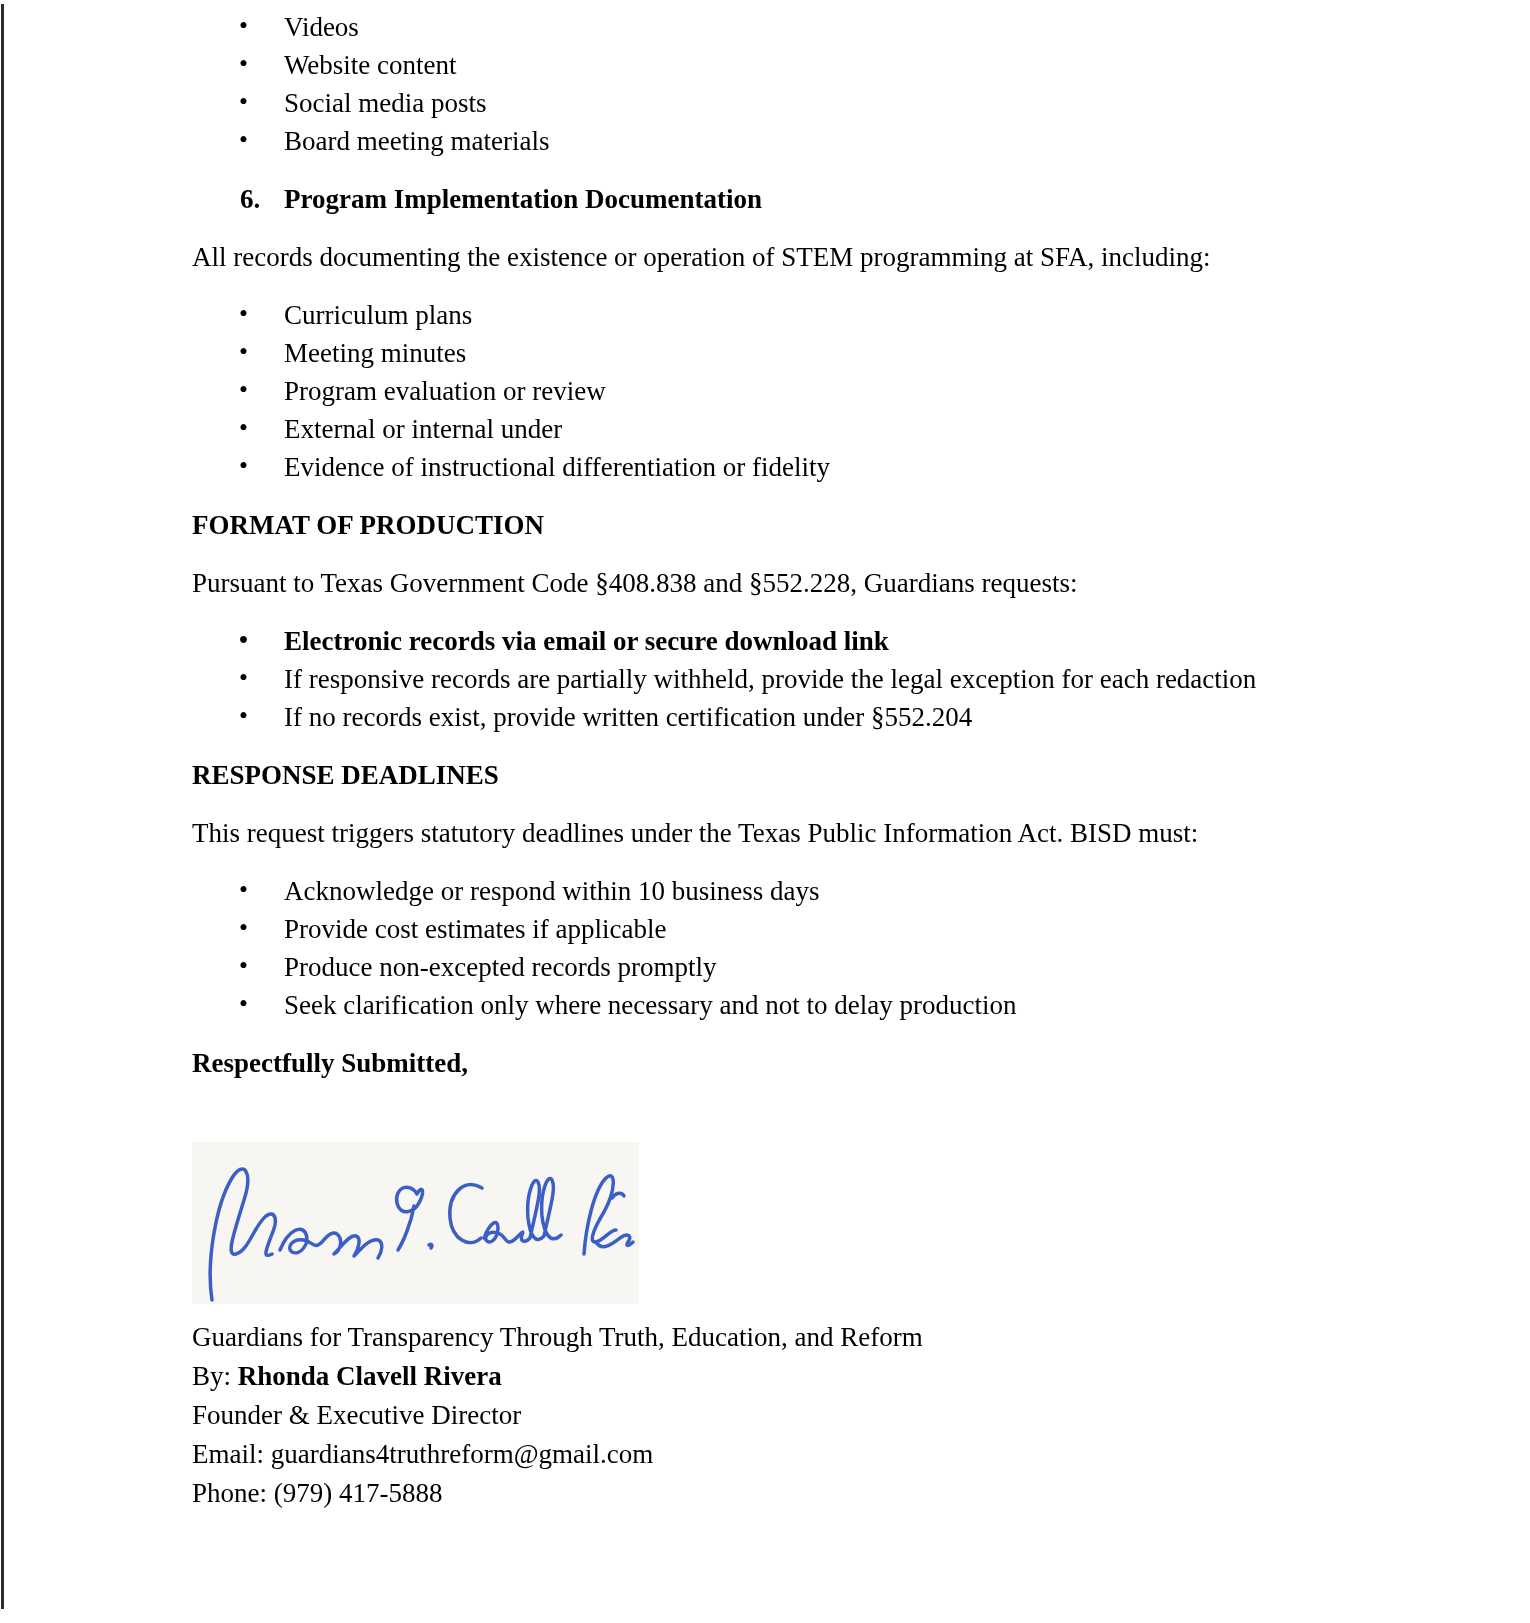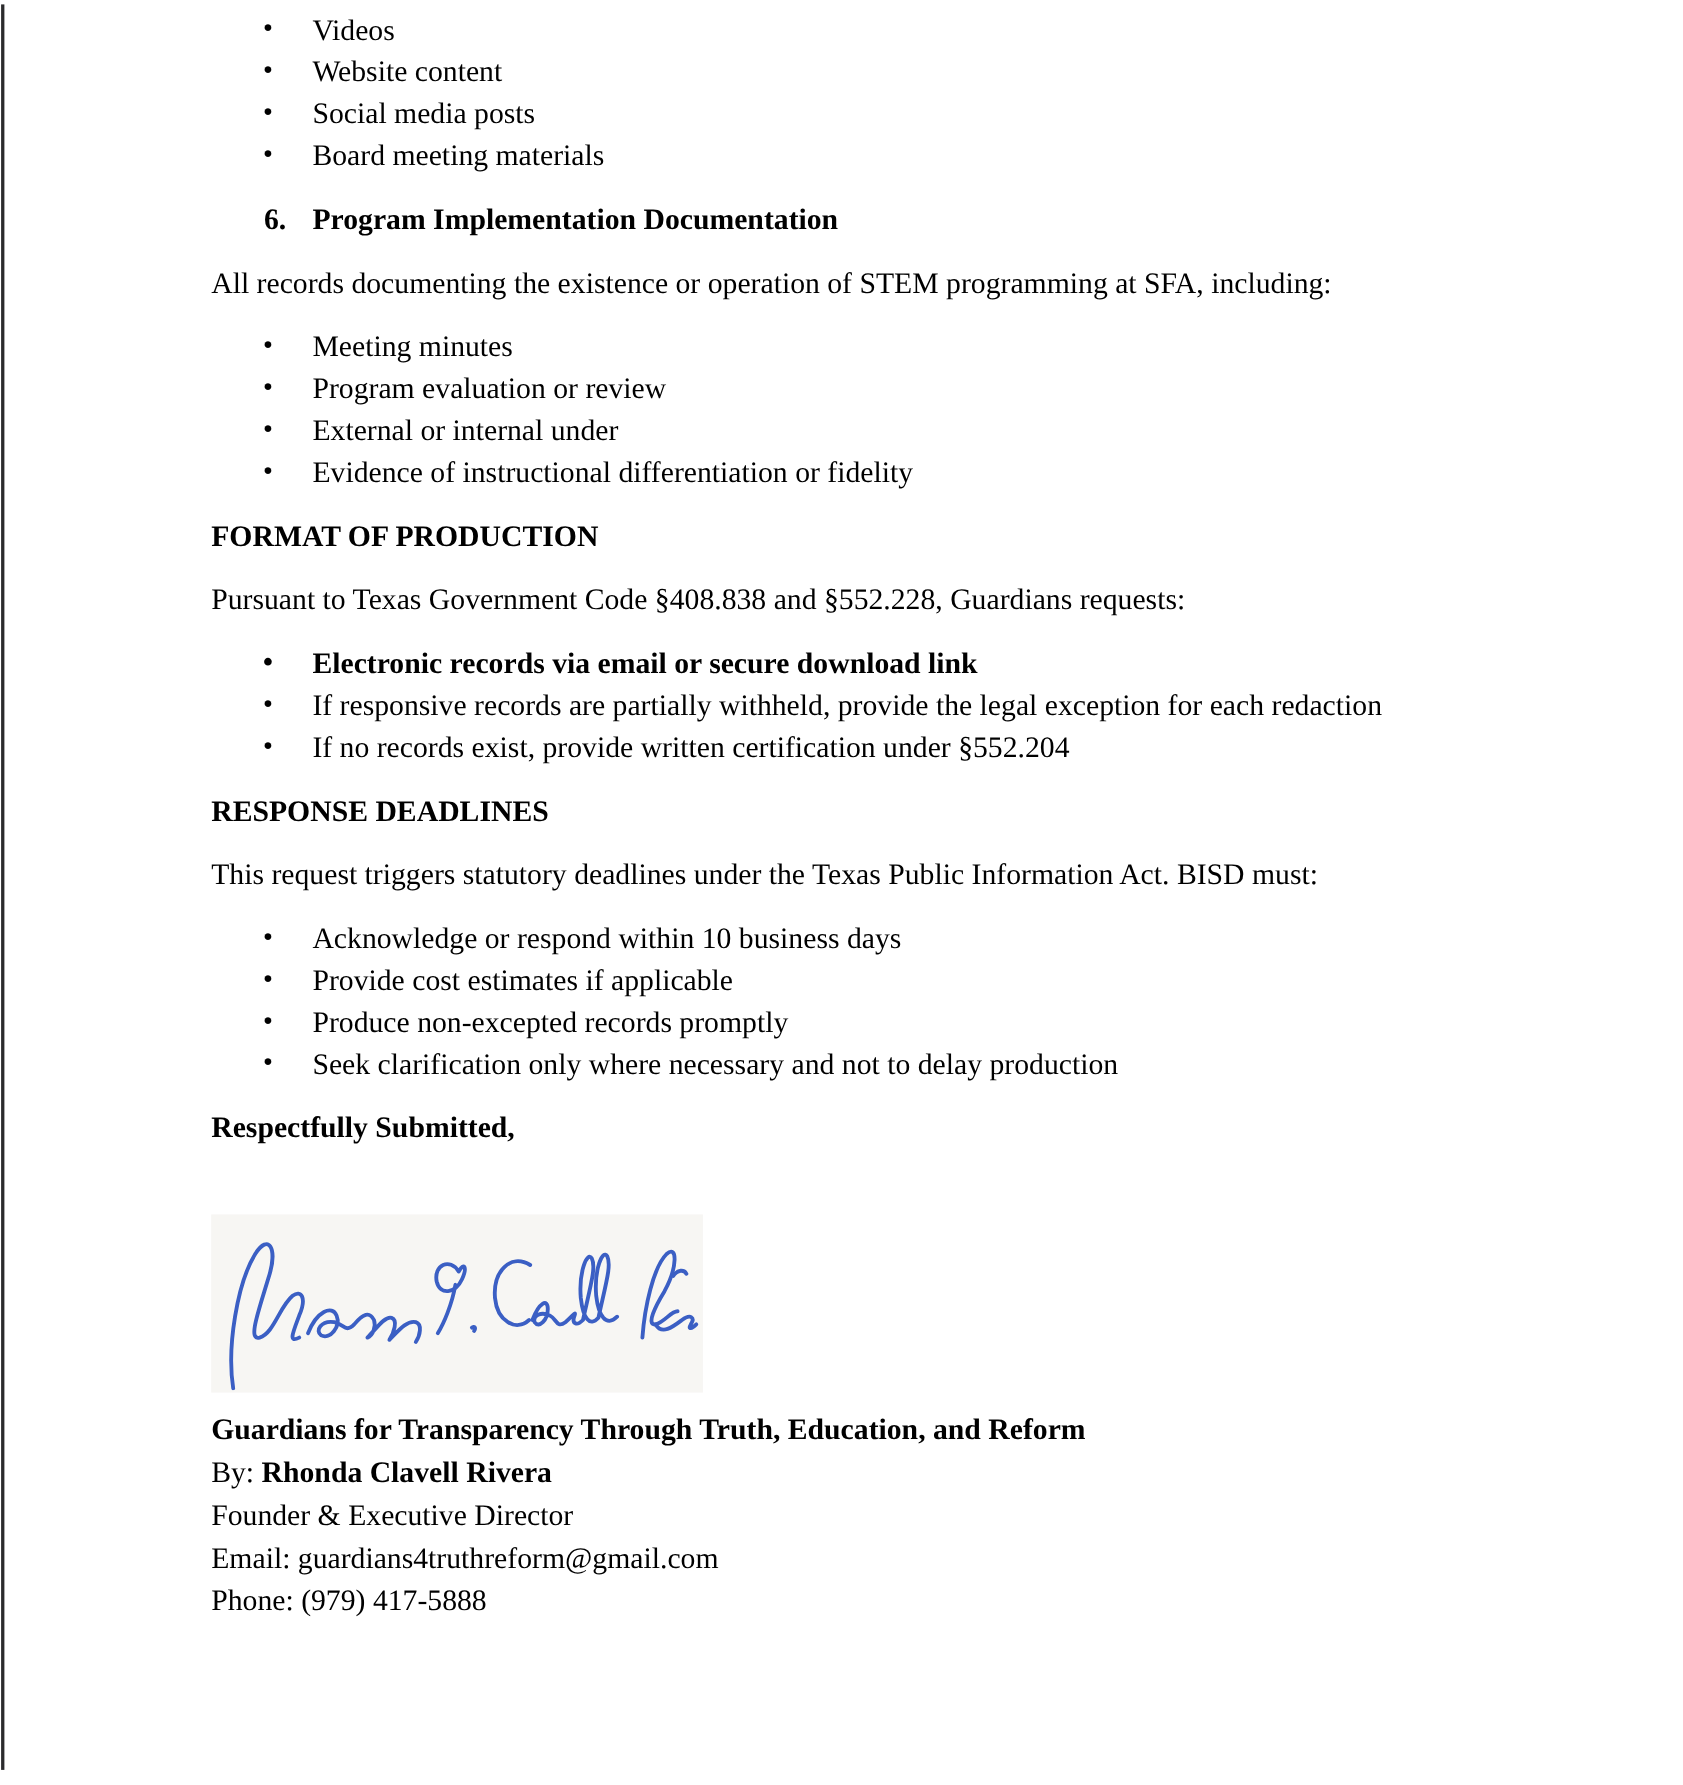--- a/index.html
+++ b/index.html
@@ -88,21 +88,21 @@
     height: 162px;
   }
   .signoff {
     font-size: 27px;
     line-height: 39px;
   }
   .signoff .line {
     margin: 0;
   }
   .signoff .org {
-    font-weight: bold;
+    font-weight: normal;
   }
   .signoff b {
     font-weight: bold;
   }
 </style>
 </head>
 <body>
 
 <div class="left-border"></div>
 
@@ -116,20 +116,21 @@
   </ul>
 
   <div class="num-heading">
     <span class="num">6.</span>
     <span>Program Implementation Documentation</span>
   </div>
 
   <p class="para">All records documenting the existence or operation of STEM programming at SFA, including:</p>
 
   <ul class="bullets">
+    <li>Curriculum plans</li>
     <li>Meeting minutes</li>
     <li>Program evaluation or review</li>
     <li>External or internal under</li>
     <li>Evidence of instructional differentiation or fidelity</li>
   </ul>
 
   <div class="heading">FORMAT OF PRODUCTION</div>
 
   <p class="para">Pursuant to Texas Government Code §408.838 and §552.228, Guardians requests:</p>
 

